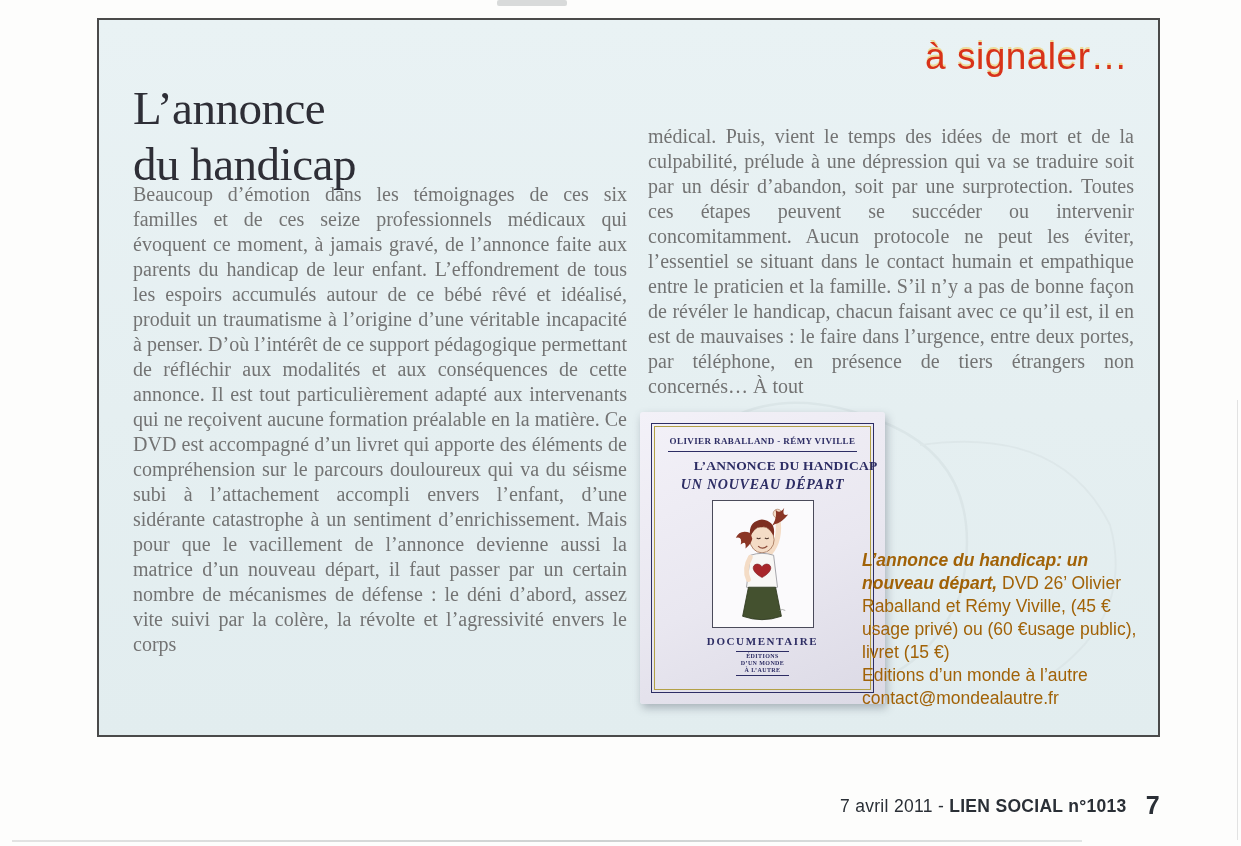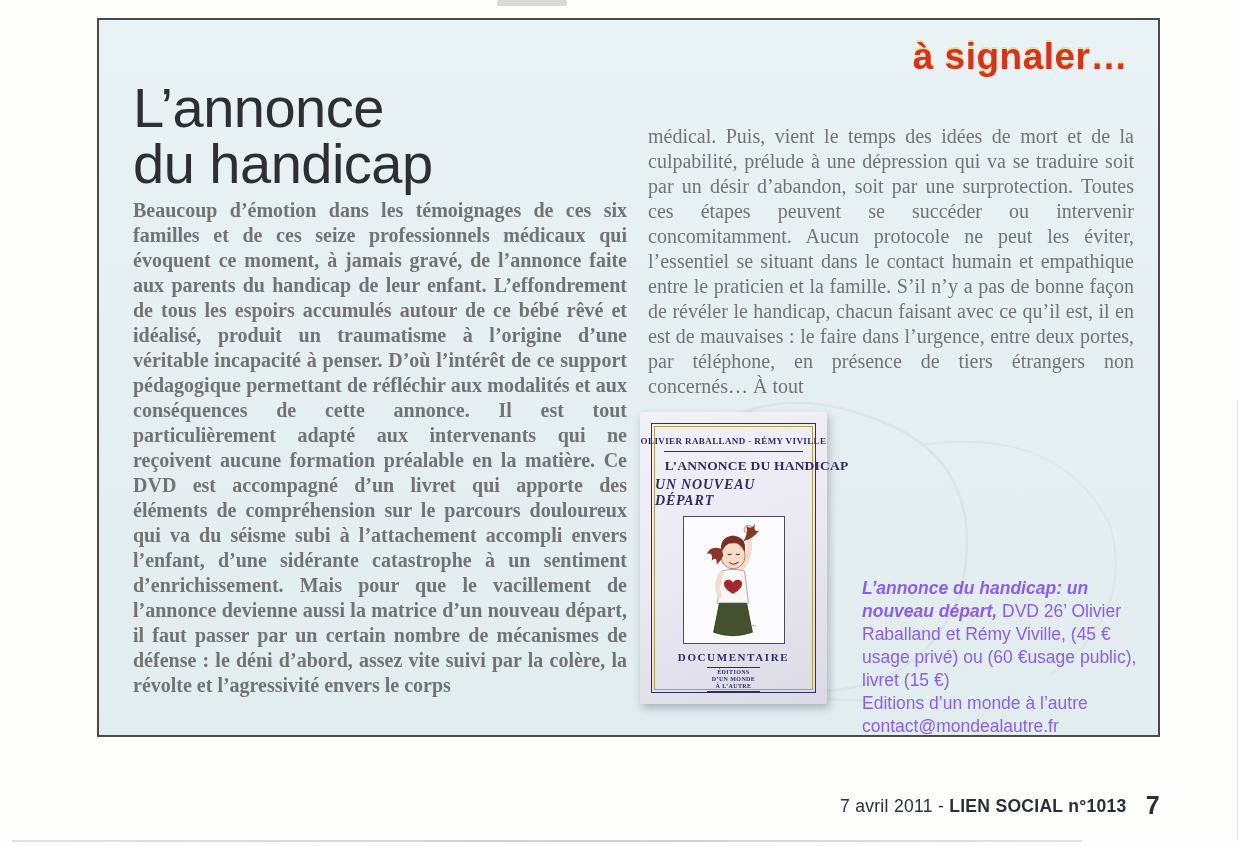--- a/index.html
+++ b/index.html
@@ -1,56 +1,56 @@
 <!DOCTYPE html>
 <html><head>
 <meta charset="utf-8">
 <style>
   html,body{margin:0;padding:0;background:#ffffff;}
   .page{position:relative;width:1241px;height:846px;background:#fdfdfc;overflow:hidden;
         font-family:"Liberation Sans",sans-serif;}
   .panel{position:absolute;left:97px;top:18px;width:1063px;height:719px;box-sizing:border-box;
          background:linear-gradient(180deg,#e9f2f4 0%,#e5eff1 55%,#e2edef 100%);
          border:2px solid #4a4a4a;}
-  .signaler{position:absolute;top:36px;right:113px;font-size:37px;font-weight:700;
+  .signaler{position:absolute;top:36px;right:113px;font-size:37px;font-weight:400;
             color:#d8321a;letter-spacing:0.5px;
             text-shadow:0 -2px 0 rgba(244,188,20,0.40);text-align:center;}
-  .title{position:absolute;left:133px;top:80px;font-size:56px;line-height:56px;
-         color:#2e2e36;letter-spacing:-0.5px;font-weight:400;}
+  .title{position:absolute;left:133px;top:80px;font-size:47px;line-height:56px;
+         color:#2e2e36;letter-spacing:-0.5px;font-weight:400;font-family:Liberation Serif, serif;}
   .body-text{font-family:"Liberation Serif",serif;font-size:20px;line-height:25px;
              color:#737373;text-align:justify;}
-  .col-left{position:absolute;left:133px;top:198px;width:494px;font-weight:bold;}
+  .col-left{position:absolute;left:133px;top:182px;width:494px;}
   .col-right{position:absolute;left:648px;top:124px;width:486px;}
   .col-wrap{position:absolute;left:862px;top:401px;width:272px;}
   
   .ghost{position:absolute;left:590px;top:385px;opacity:0.55;}
   
-  .dvd{position:absolute;left:640px;top:412px;width:187px;height:292px;border-radius:3px;
+  .dvd{position:absolute;left:640px;top:412px;width:245px;height:292px;border-radius:3px;
        background:linear-gradient(155deg,#f3f1f8 0%,#e9e7f0 55%,#dbd9e5 100%);
        box-shadow:2px 4px 9px rgba(60,70,85,0.35);}
   .dvd-frame{position:absolute;left:11px;top:11px;right:11px;bottom:11px;border:1px solid #2d2d64;}
   .dvd-frame-gold{position:absolute;left:2px;top:2px;right:2px;bottom:2px;border:1px solid #b3a046;
                   display:flex;flex-direction:column;align-items:center;
                   font-family:"Liberation Serif",serif;color:#2d2d64;}
   .dvd-authors{margin-top:9px;font-size:9px;font-weight:700;letter-spacing:0.4px;
                text-transform:uppercase;white-space:nowrap;}
   .dvd-rule{width:88%;border-top:1px solid #2d2d64;margin:5px 0 6px;}
   .dvd-title{font-size:13.5px;font-weight:700;letter-spacing:0.2px;text-transform:uppercase;
              white-space:nowrap;padding-left:46px;}
   .dvd-subtitle{font-size:14px;font-weight:700;font-style:italic;letter-spacing:0.8px;
                 text-transform:uppercase;margin-top:3px;}
   .dvd-art{margin-top:7px;width:100px;height:126px;background:#fbfafc;border:1px solid #4a4a5a;}
   .dvd-genre{margin-top:7px;font-size:11px;font-weight:700;letter-spacing:1.6px;
              text-transform:uppercase;}
   .dvd-pub{margin-top:4px;font-size:6px;line-height:7px;font-weight:700;letter-spacing:0.4px;
            text-transform:uppercase;text-align:center;border-top:1px solid #2d2d64;
            border-bottom:1px solid #2d2d64;padding:1px 5px;}
   
-  .caption{position:absolute;left:862px;top:577px;width:276px;font-size:17.5px;
-           line-height:23px;color:#8b5cf6;margin:0;}
+  .caption{position:absolute;left:862px;top:549px;width:276px;font-size:17.5px;
+           line-height:23px;color:#a16207;margin:0;}
   .cap-title{font-weight:700;font-style:italic;}
   
   .footer{position:absolute;top:779px;right:81px;font-size:17.5px;color:#2a2f36;
           letter-spacing:0.3px;white-space:nowrap;margin-top:12px;}
   .footer .journal{font-weight:700;}
   .footer .pageno{font-weight:700;font-size:25px;margin-left:14px;vertical-align:-2px;}
   
   .smudge-top{position:absolute;left:497px;top:0;width:70px;height:6px;background:#b9bdbd;
               opacity:0.55;border-radius:2px;}
   .scanline-bottom{position:absolute;left:12px;top:840px;width:1070px;height:2px;

